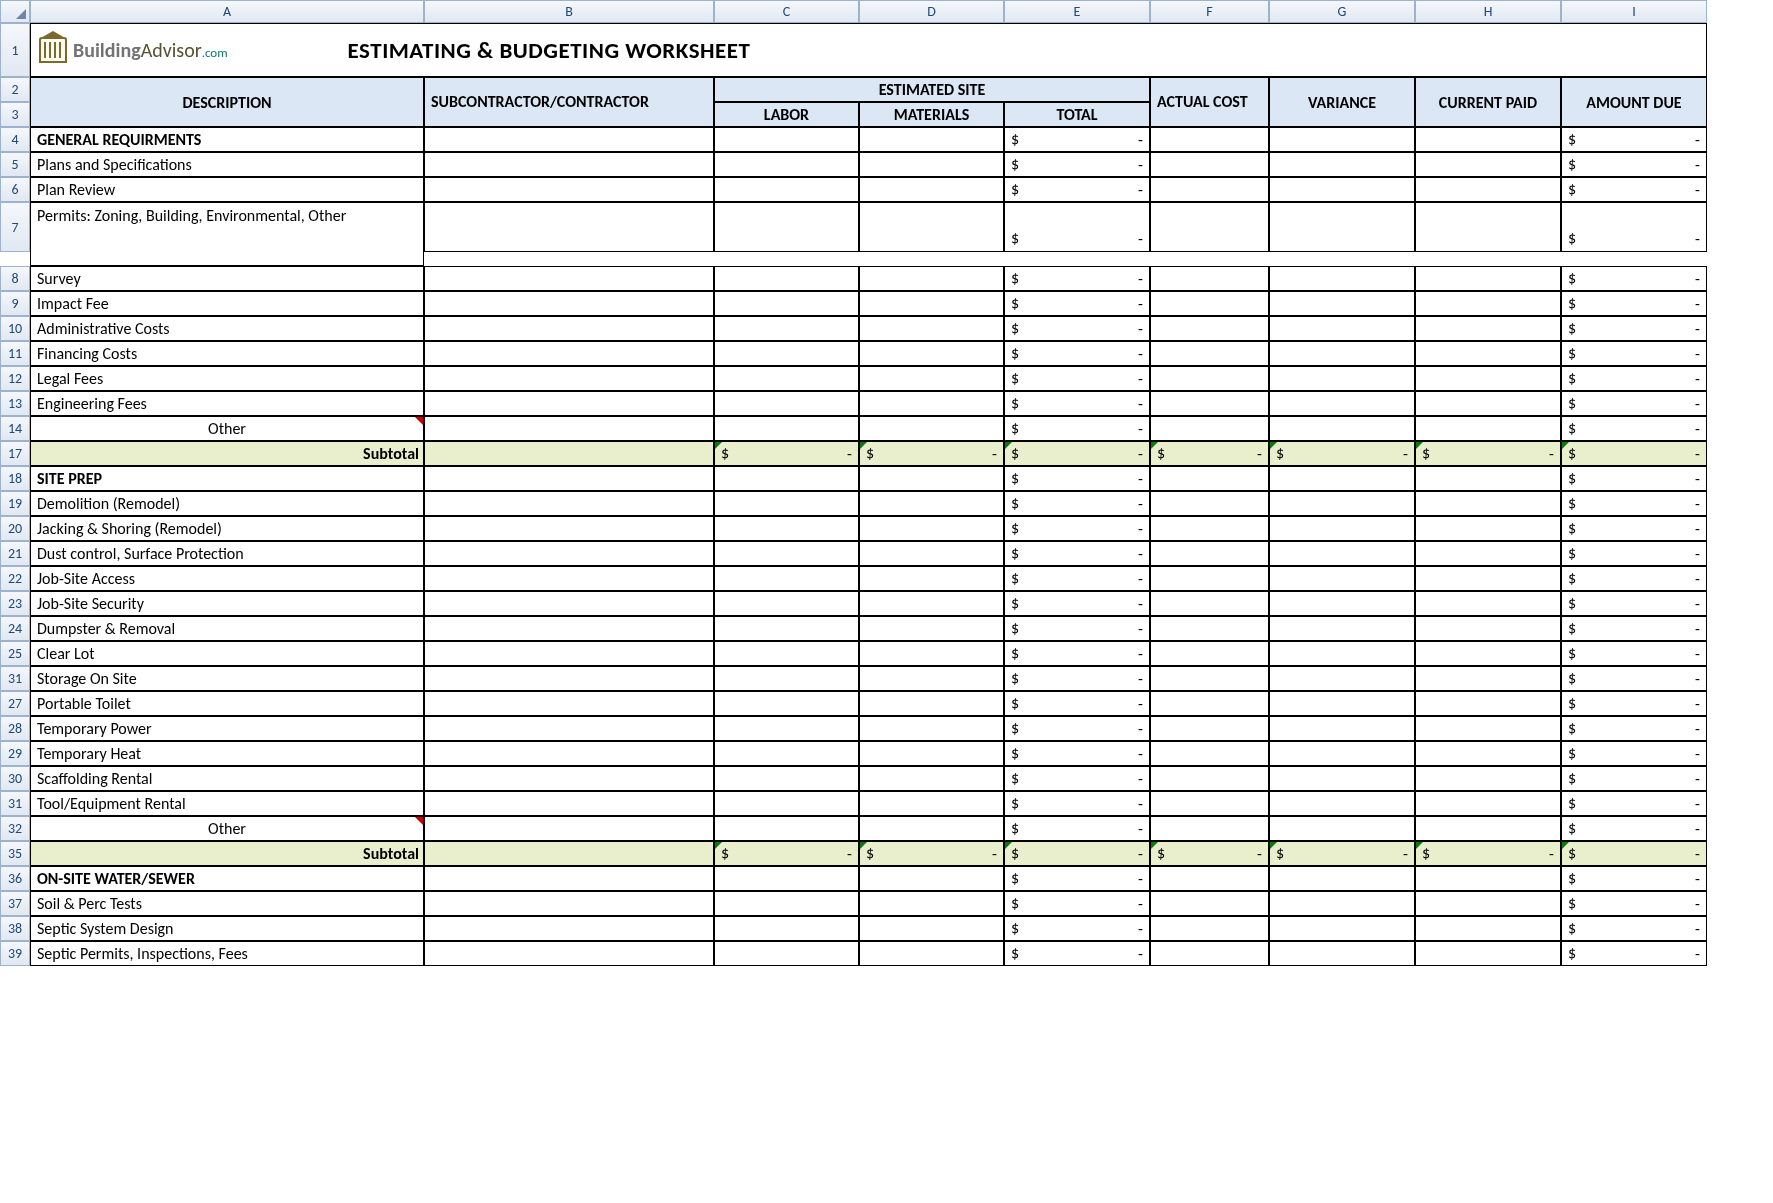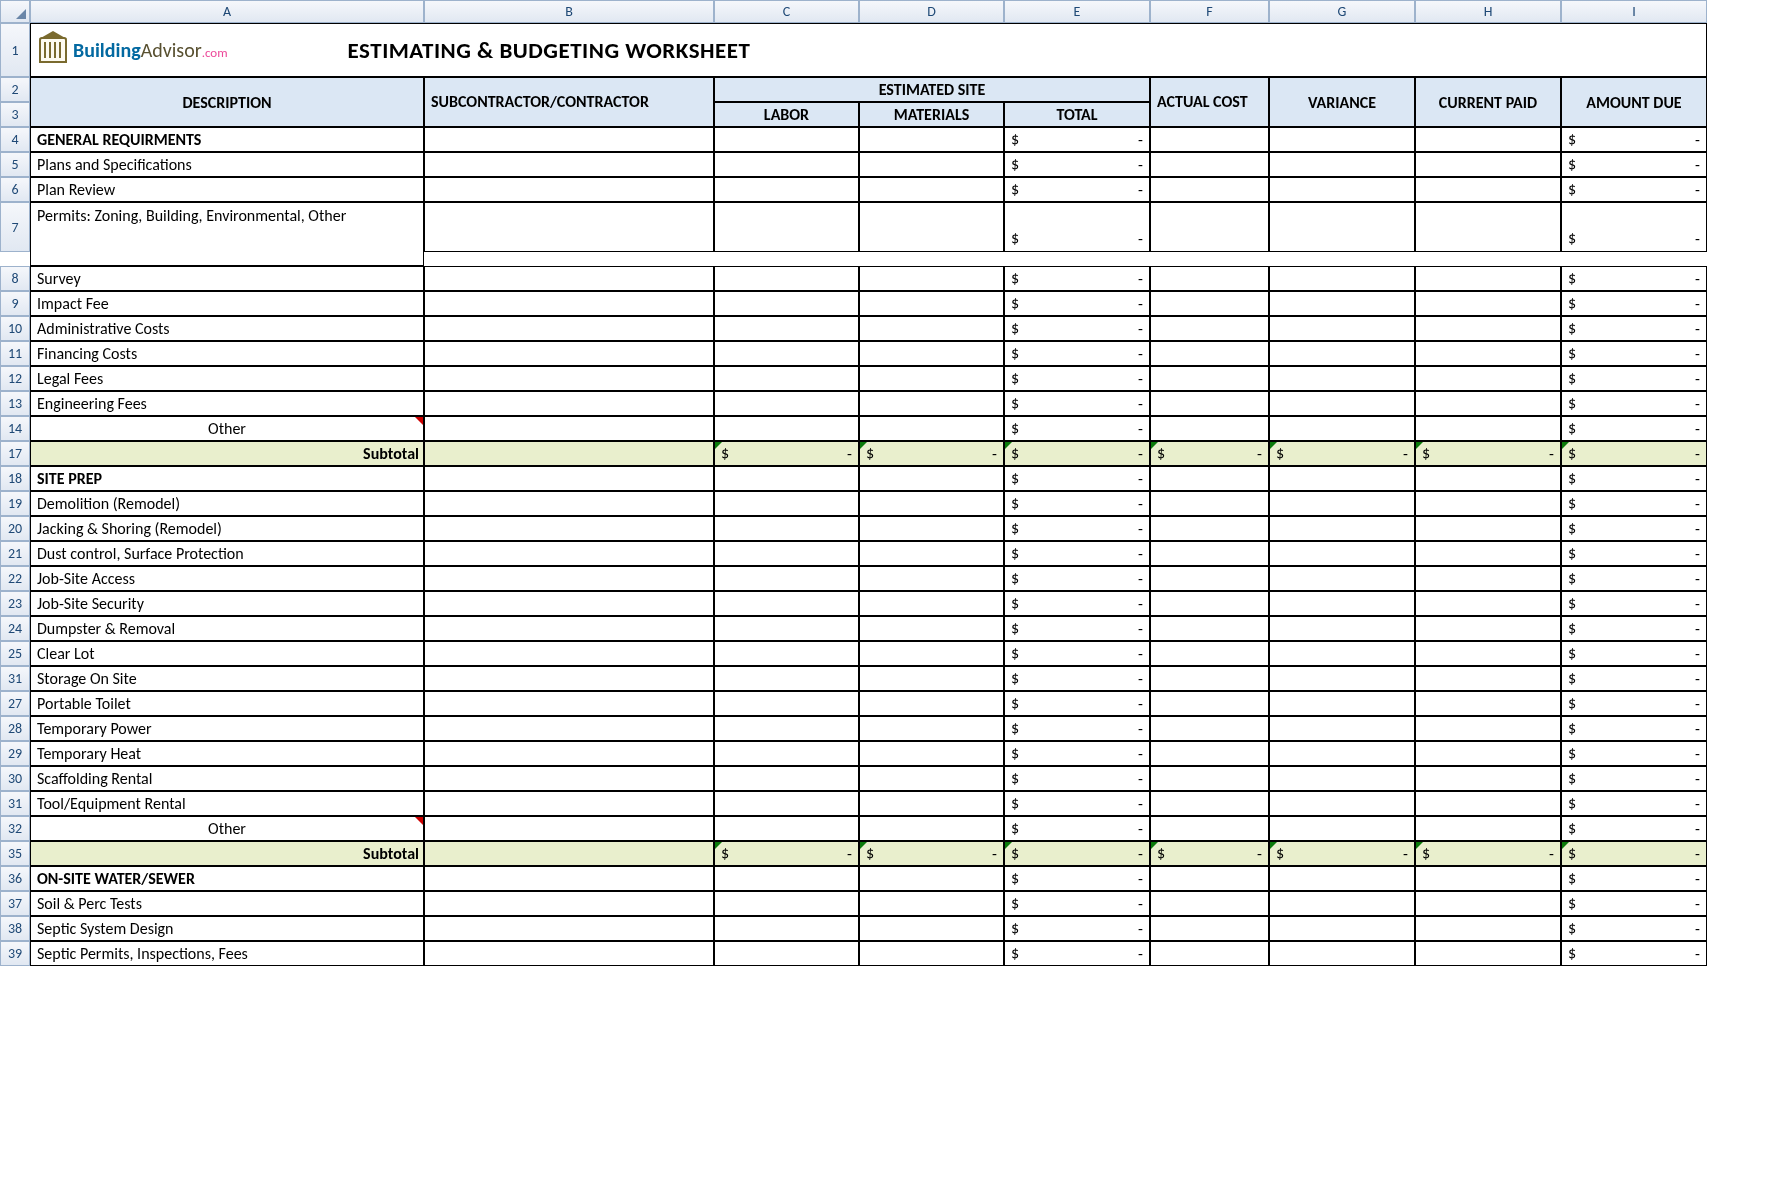--- a/index.html
+++ b/index.html
@@ -84,22 +84,22 @@
     position:absolute; top:-8px; left:-2px; right:-2px; height:8px;
     background:#7a6a2e;
     clip-path: polygon(0 100%, 50% 0, 100% 100%);
   }
   .logo-icon::after {
     content:'';
     position:absolute; inset:3px;
     background: repeating-linear-gradient(90deg,#7a6a2e 0 1.5px, transparent 1.5px 5px);
   }
   .logo-text { font-size: 20px; color:#585030; }
-  .logo-text b { color:#0369a1; }
-  .logo-text .com { font-size: 13px; color:#ec4899;}
+  .logo-text b { color:#737373; }
+  .logo-text .com { font-size: 13px; color:#0f766e;}
   .title-text {
     flex: 1;
     text-align: left;
     margin-left: 120px;
     font-weight: bold;
     font-size: 23px;
     letter-spacing: .5px;
   }
   .hdr-blue {
     background: #dbe7f4;

